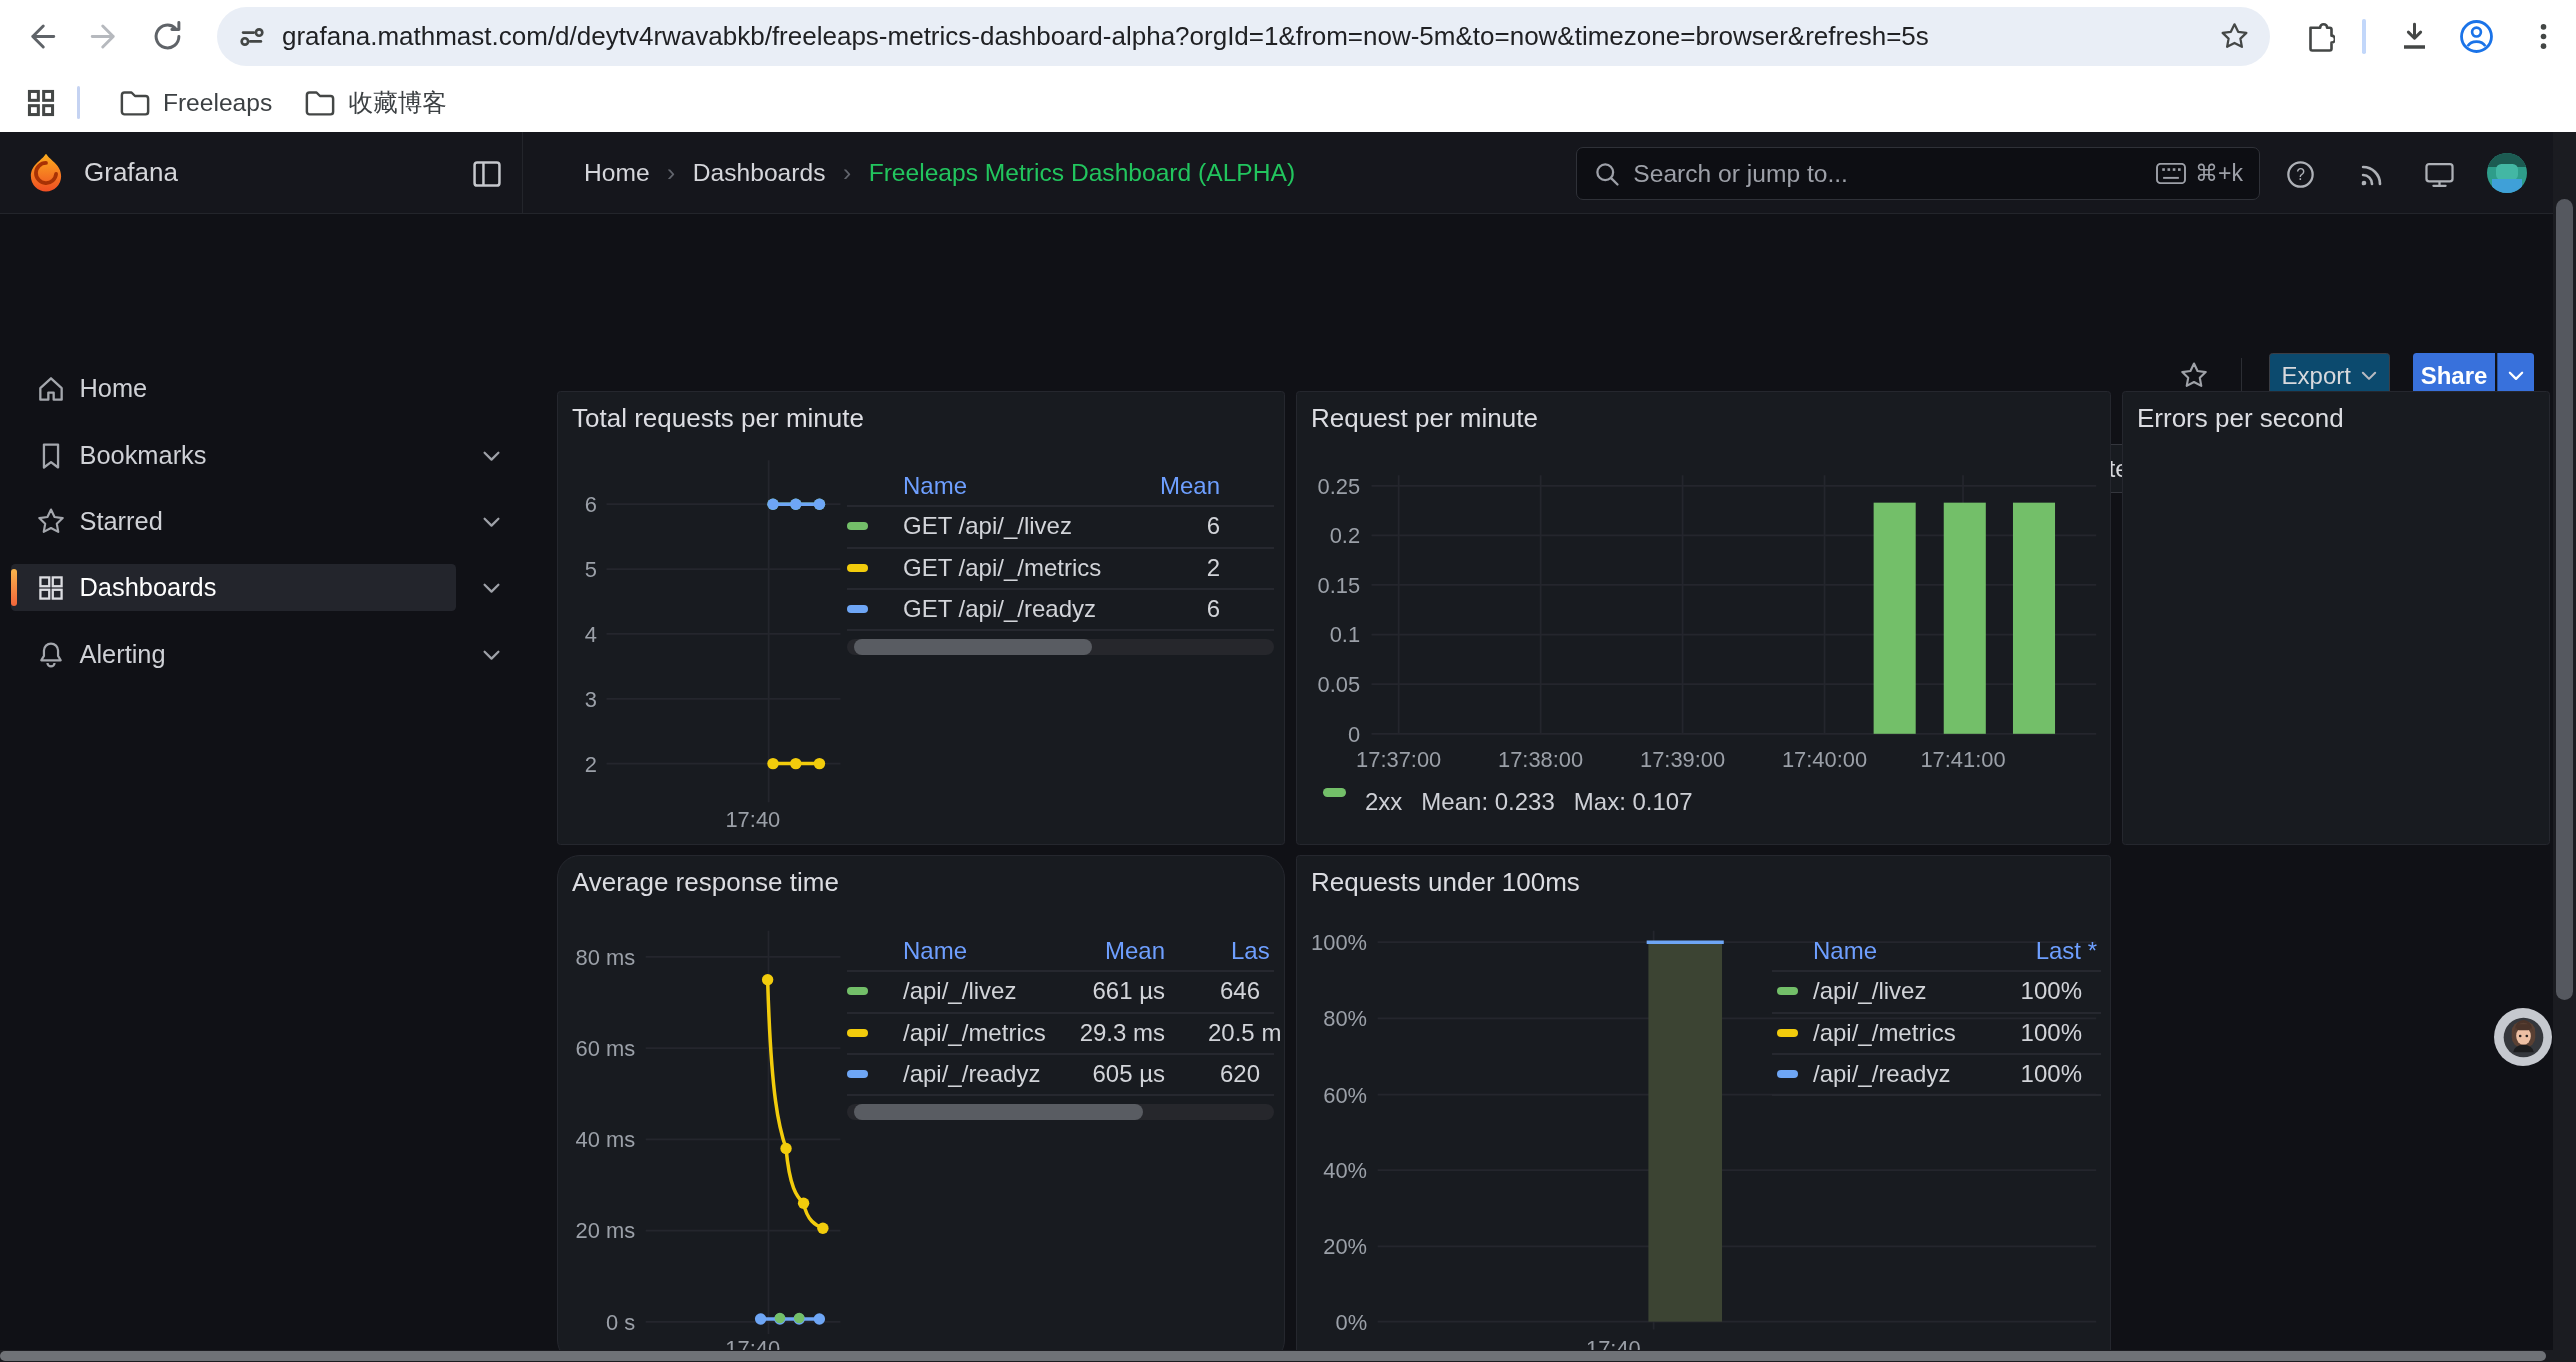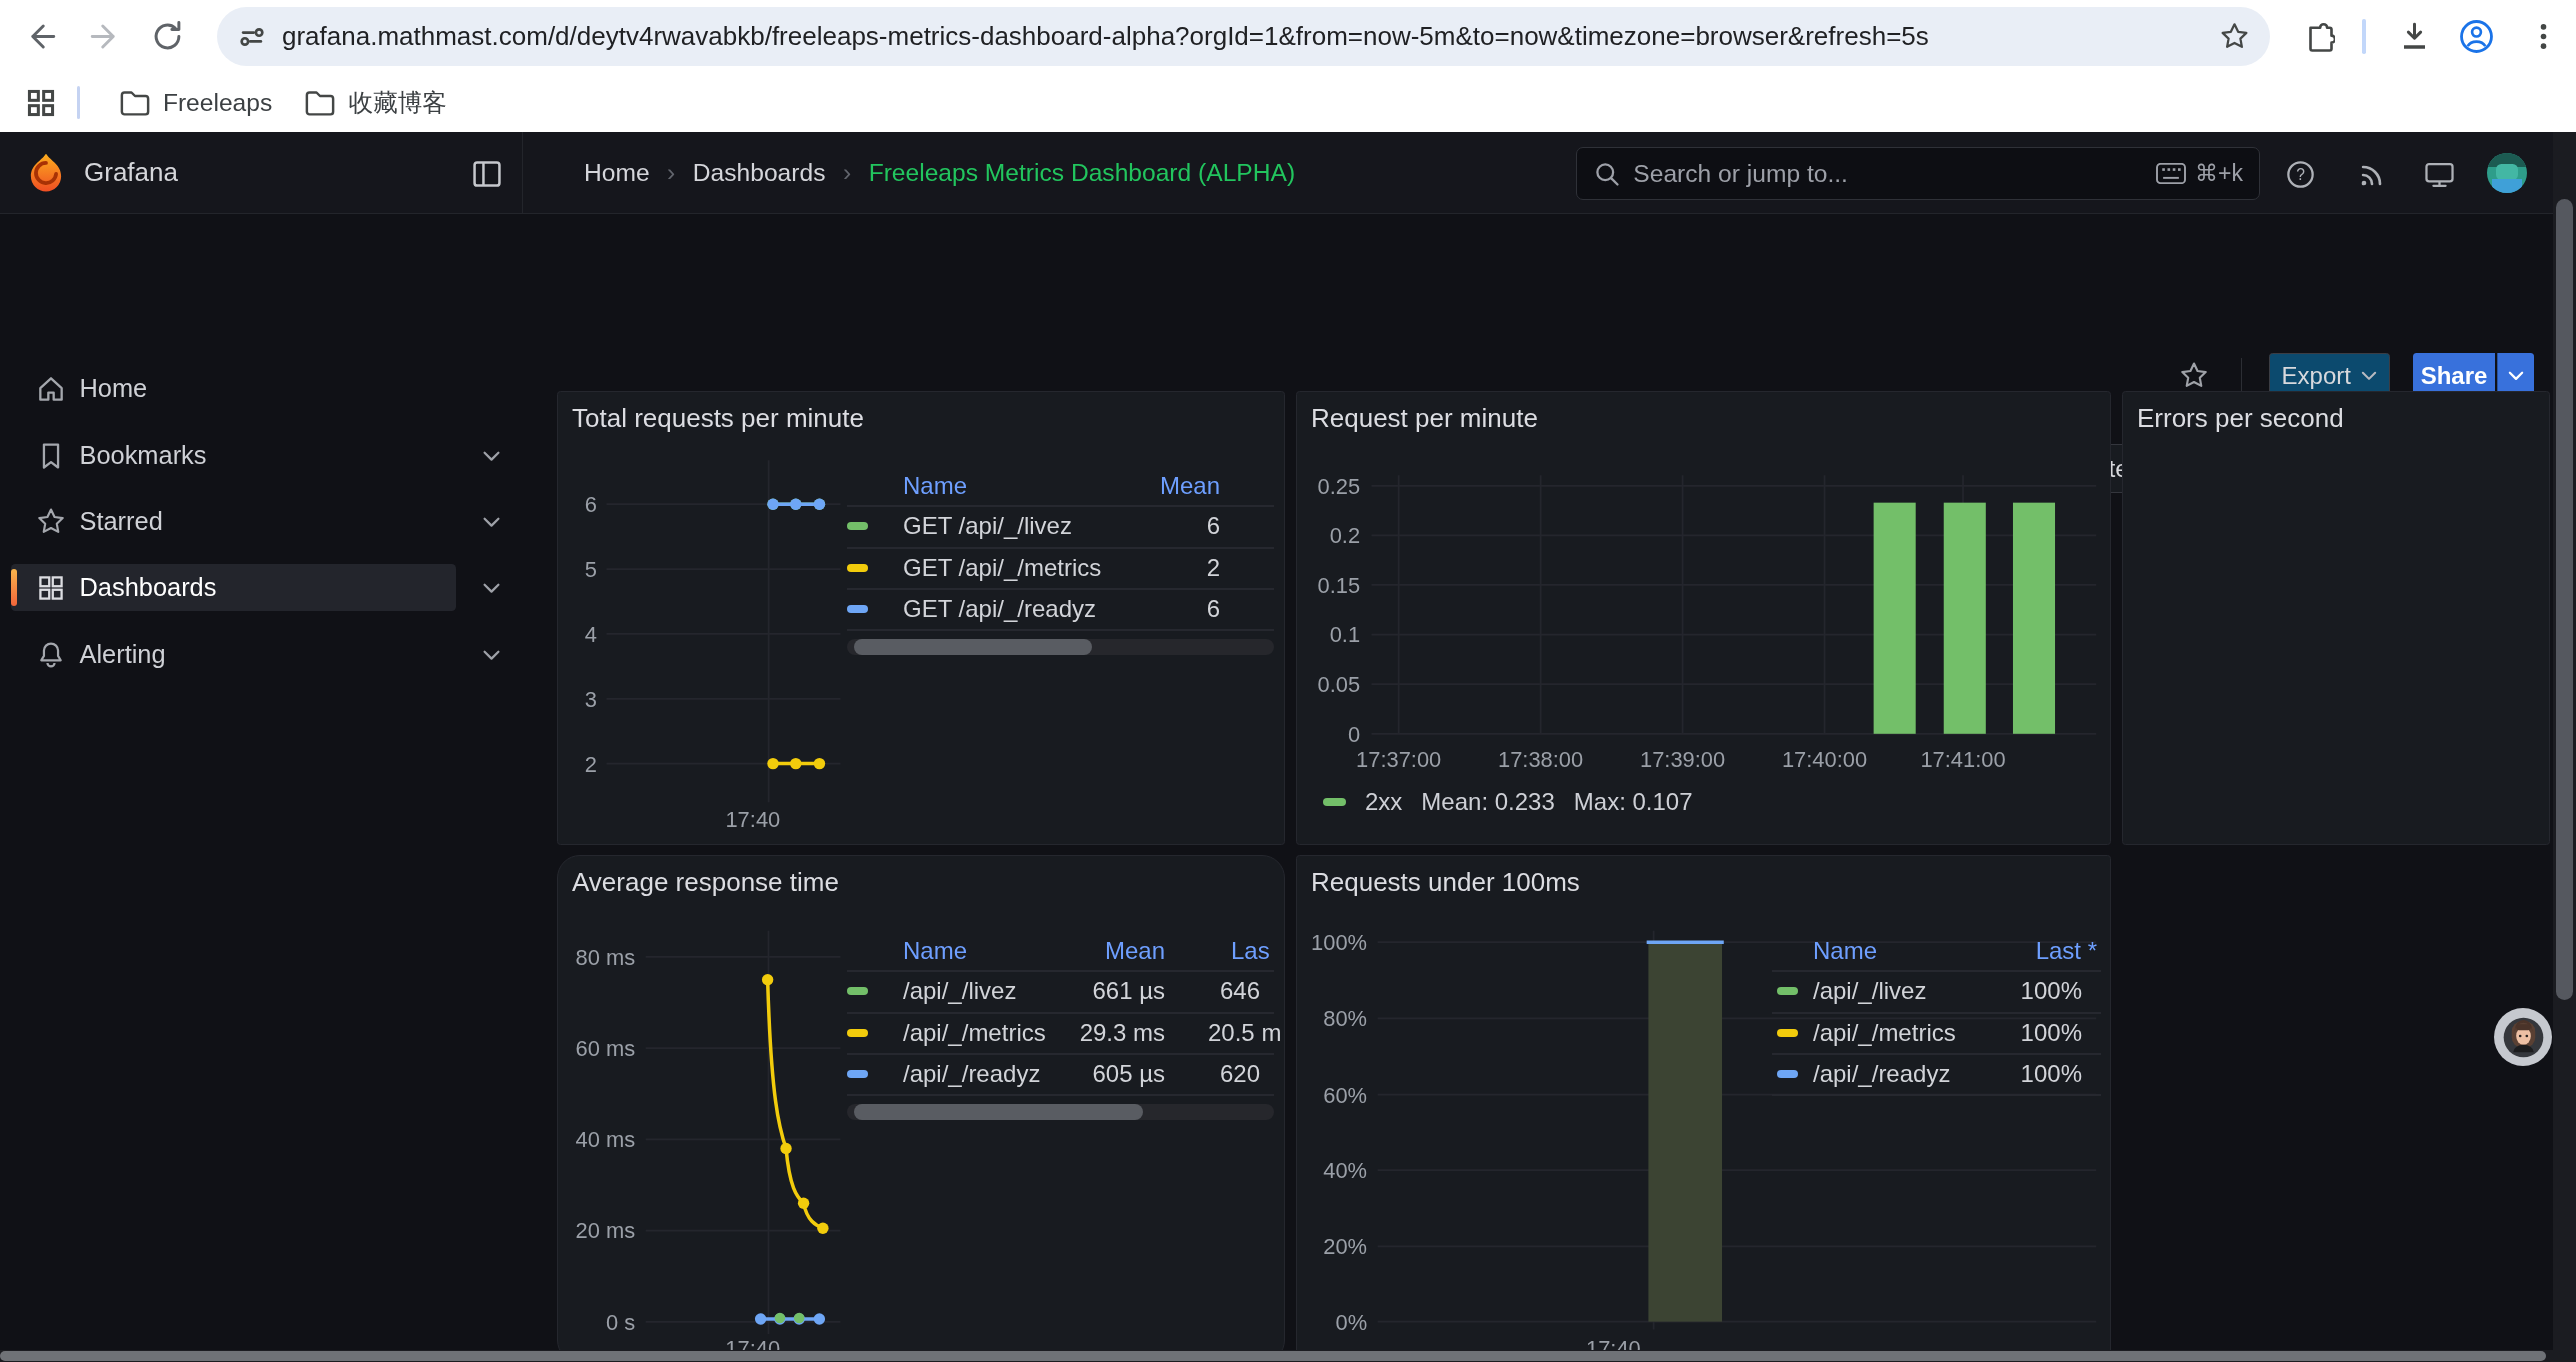--- a/index.html
+++ b/index.html
@@ -67,21 +67,21 @@
   .lt-head { position:absolute; left:0; right:0; top:0; height:38px; }
   .lt-h { position:absolute; color:#6e9fff; font-weight:500; top:5.3px; }
   .trow { position:absolute; left:0; right:0; height:56px; }
   .sw { position:absolute; width:21px; height:8.8px; border-radius:4.4px; top:16.7px; }
   .sw-g { background:#73bf69; } .sw-y { background:#f2cc0c; } .sw-b { background:#6ea6f5; }
   .tname { position:absolute; top:7px; white-space:nowrap; }
   .tval { position:absolute; top:7px; text-align:right; white-space:nowrap; }
   .tscroll { position:absolute; left:0; right:0; height:16px; background:#26272c; border-radius:8px; }
   .tscroll .thumb { position:absolute; top:0; height:16px; background:#595c62; border-radius:8px; }
 
-  .legend2 { position:absolute; left:26px; top:396px; display:flex; align-items:center; gap:19px; font-size:24px; color:#ced0d6; }
+  .legend2 { position:absolute; left:26px; top:396px; display:flex; align-items:flex-start; gap:19px; font-size:24px; color:#ced0d6; }
   .legend2 .lsw { width:23px; height:8.8px; border-radius:4.4px; background:#73bf69; }
 
   
   .vscroll { position:absolute; left:2553px; top:132px; width:23px; height:1231px; background:#1b1c21; }
   .vthumb { position:absolute; left:2.6px; width:17.5px; top:67px; height:801px; background:#55585f; border-radius:8.8px; }
   .hscroll { position:absolute; left:0; top:1350px; width:2576px; height:12.3px; background:#1b1c21; }
   .hthumb { position:absolute; left:0; top:0.9px; width:2546px; height:10.5px; background:#6f7277; border-radius:6.1px; }
 
   .fab { position:absolute; left:2494px; top:1008px; width:58px; height:58px; border-radius:50%; background:#c6c9cf; display:flex; align-items:center; justify-content:center; cursor:pointer; z-index:5; }
 </style>

